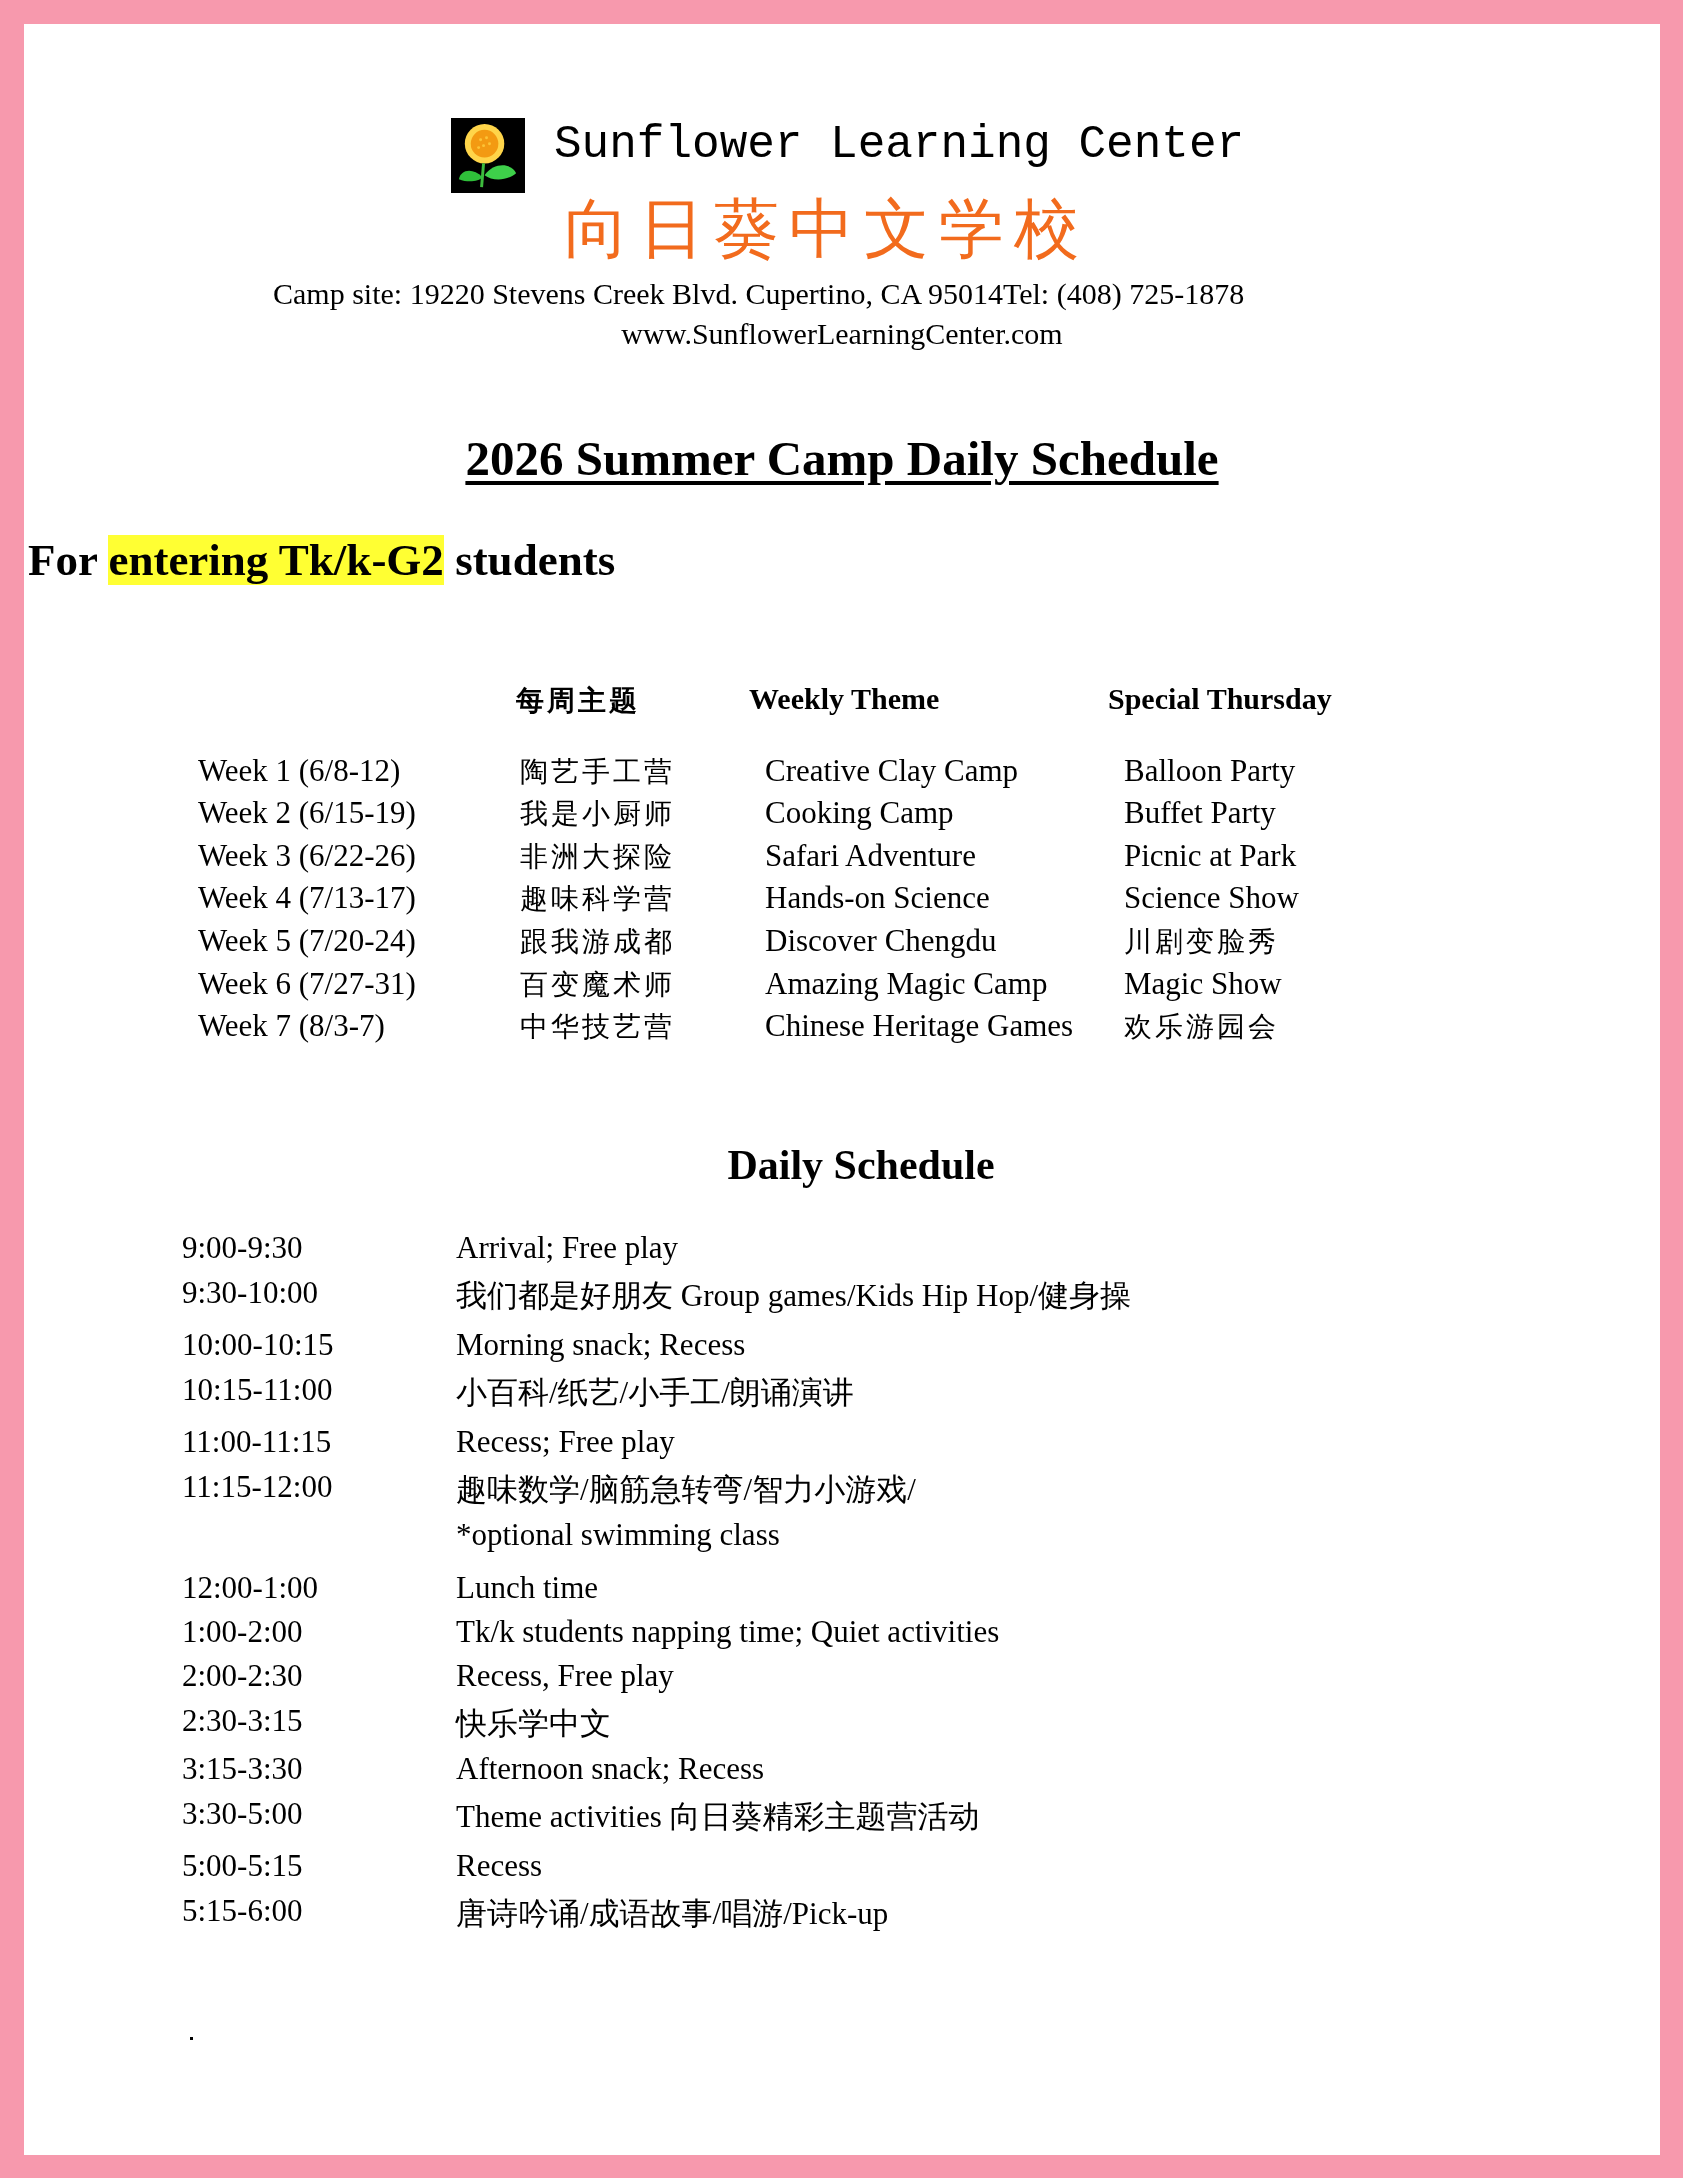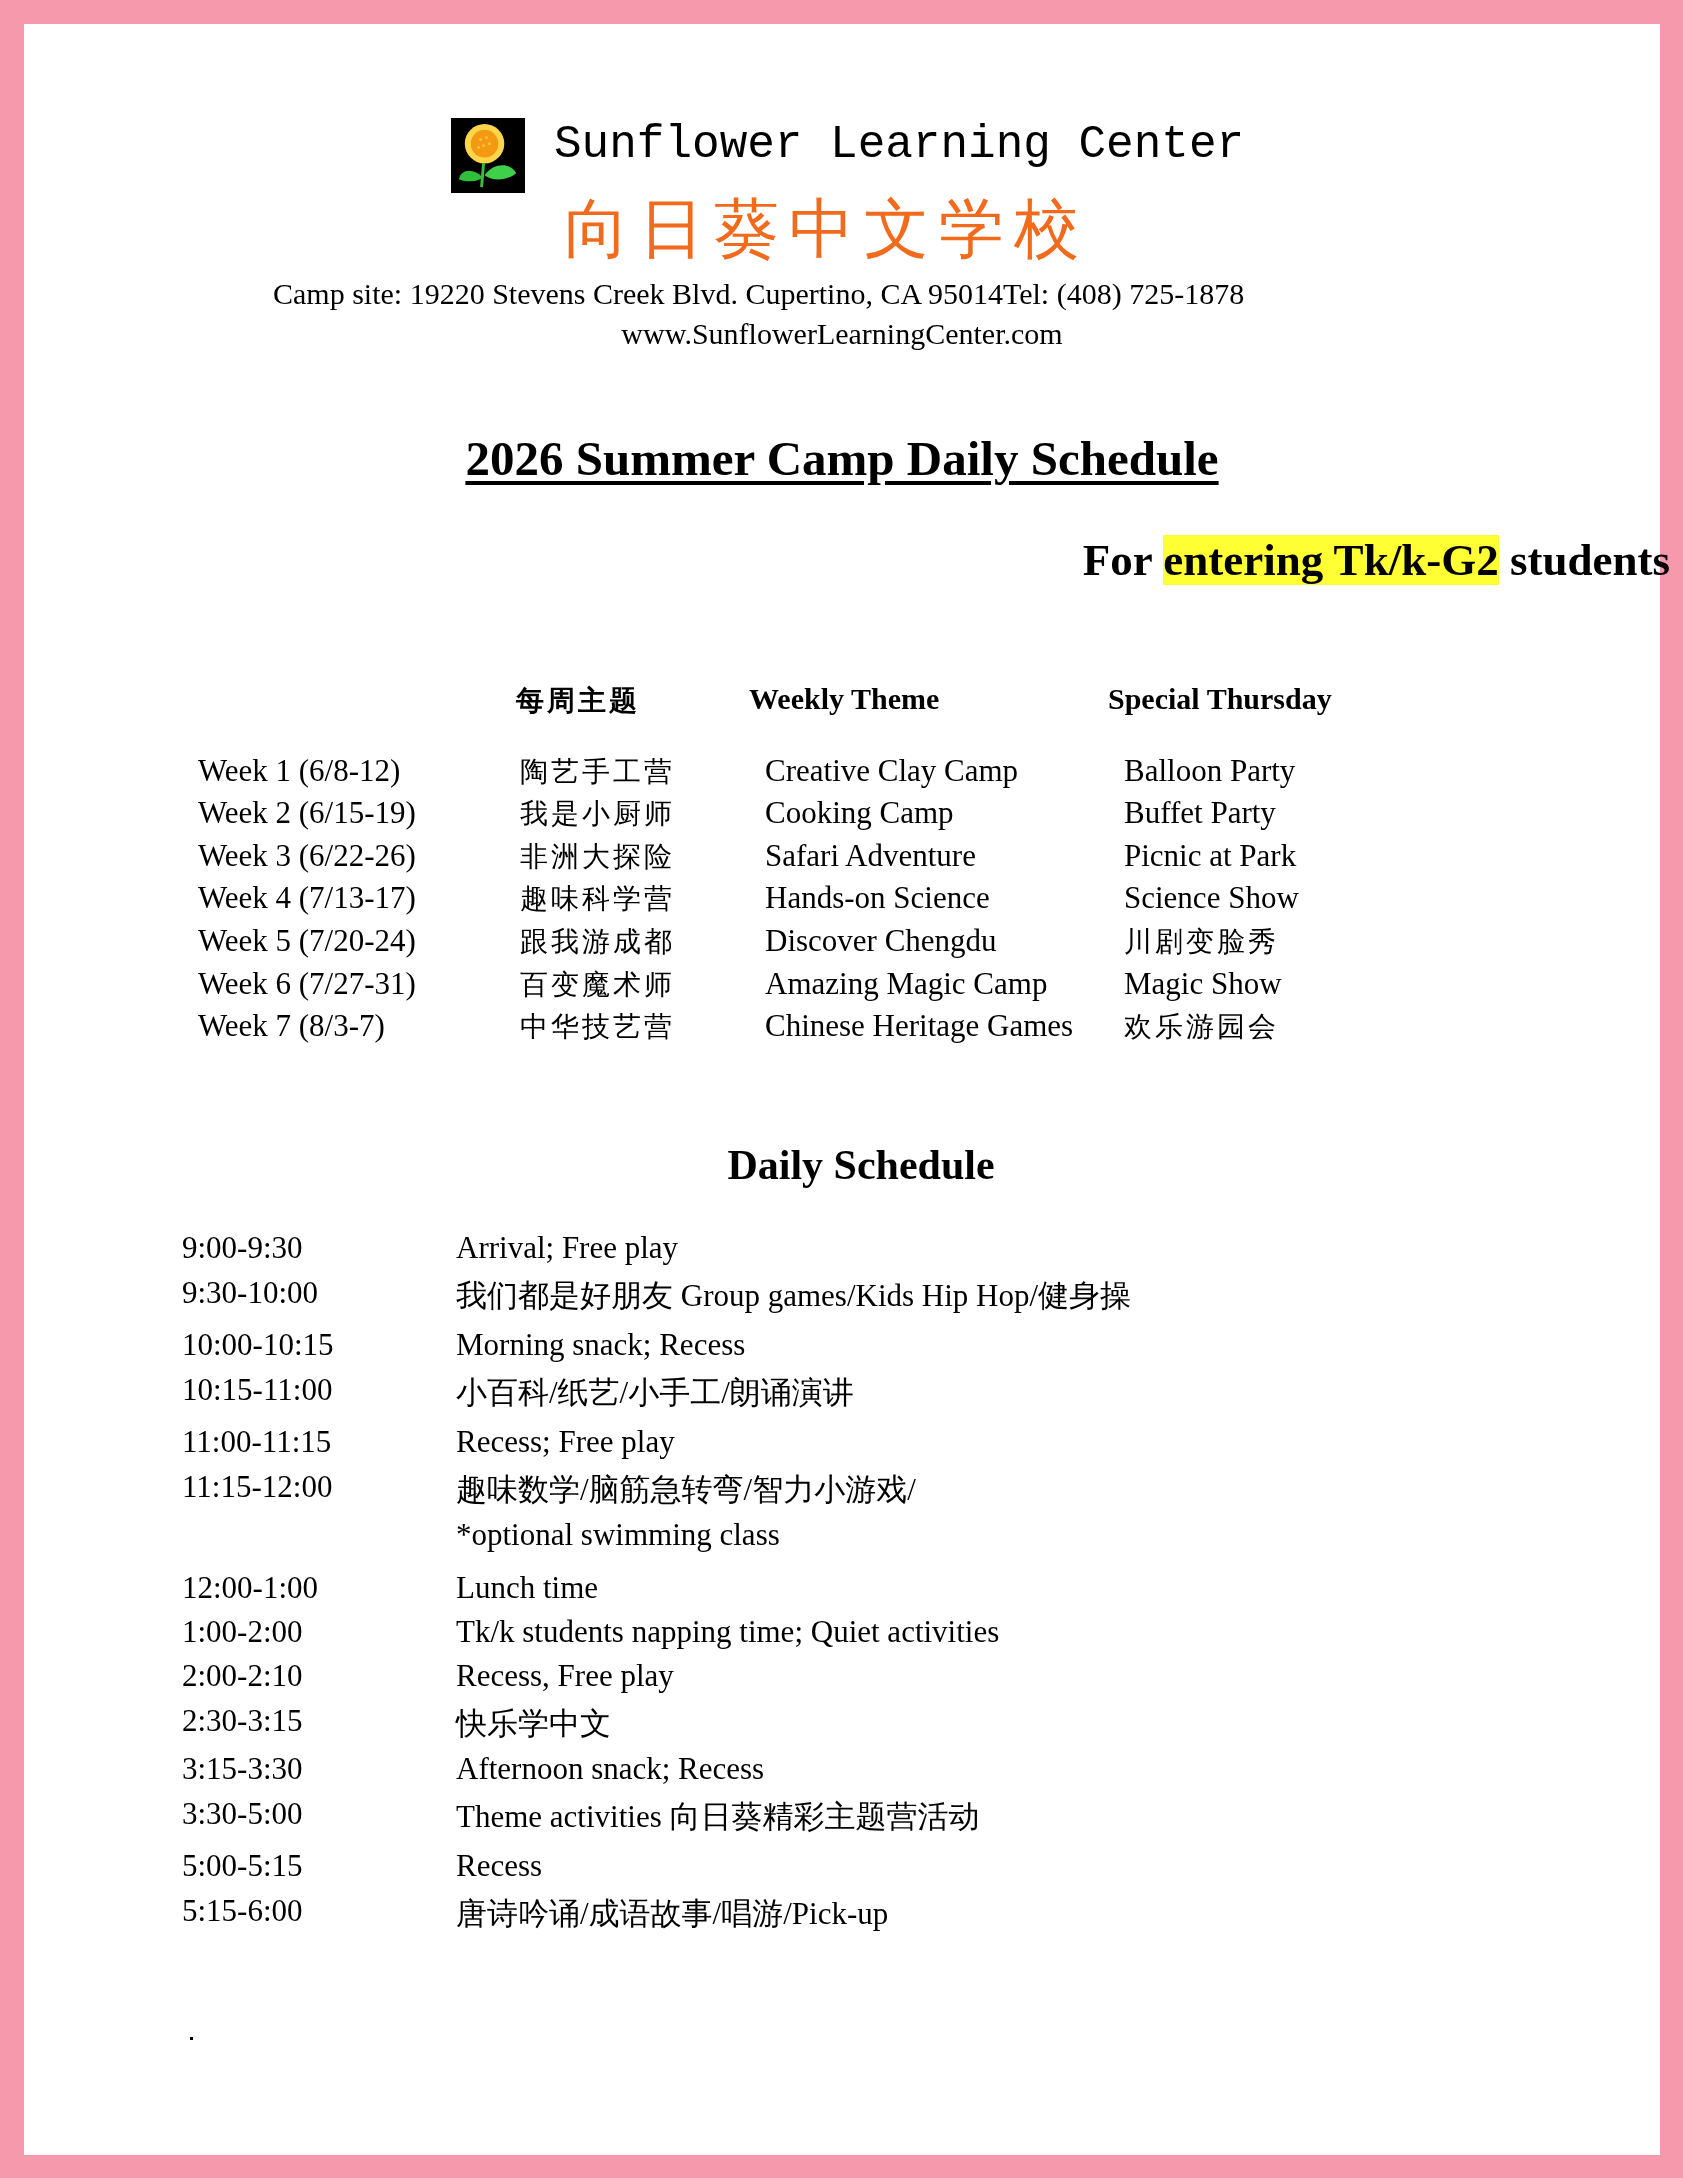--- a/index.html
+++ b/index.html
@@ -12,21 +12,21 @@
   .brand-en { position:absolute; left:530px; top:95px; font-family:Liberation Mono, monospace;
               font-size:46px; color:#000000; letter-spacing:0px; }
   .brand-zh { position:absolute; left:540px; top:161px; font-family:Liberation Serif, serif;
               font-size:65px; color:#f26b1d; letter-spacing:10px; }
   .address { position:absolute; left:249px; top:253px; font-size:30px; }
   .address .tel { }
   .website { position:absolute; left:0; width:1636px; text-align:center; top:293px; font-size:30px; }
 
   .main-title { position:absolute; left:0; width:1636px; text-align:center; top:406px; font-size:49px;
                 font-weight:bold; text-decoration:underline; text-decoration-thickness:4px; text-underline-offset:6px; }
-  .subtitle { position:absolute; left:10px; width:1636px; text-align:right; top:510px; font-size:45px; font-weight:bold; }
+  .subtitle { position:absolute; left:4px; width:1636px; text-align:left; top:510px; font-size:45px; font-weight:bold; }
   .hl { background:#ffff33; }
 
   
   .wk-head { position:absolute; top:658px; font-size:30px; font-weight:bold; }
   .wk-row { position:absolute; left:0; height:43px; font-size:31px; }
   .wk-row span { position:absolute; white-space:nowrap;margin-left:16px; }
   .c1 { left:158px; } .c2 { left:480px; letter-spacing:3px; font-family:"DejaVu Serif",serif; font-size:28px; }
   .c3 { left:725px; } .c4 { left:1084px; }
   .zh { font-family:"DejaVu Serif",serif; font-size:28px; letter-spacing:3px; }
 
@@ -156,21 +156,21 @@
     </div>
     <div class="ds-row" style="top:1546px;">
       <span class="t">12:00-1:00</span>
       <span class="a">Lunch time</span>
     </div>
     <div class="ds-row" style="top:1590px;">
       <span class="t">1:00-2:00</span>
       <span class="a">Tk/k students napping time; Quiet activities</span>
     </div>
     <div class="ds-row" style="top:1634px;">
-      <span class="t">2:00-2:10</span>
+      <span class="t">2:00-2:30</span>
       <span class="a">Recess, Free play</span>
     </div>
     <div class="ds-row" style="top:1679px;">
       <span class="t">2:30-3:15</span>
       <span class="a">快乐学中文</span>
     </div>
     <div class="ds-row" style="top:1727px;">
       <span class="t">3:15-3:30</span>
       <span class="a">Afternoon snack; Recess</span>
     </div>

